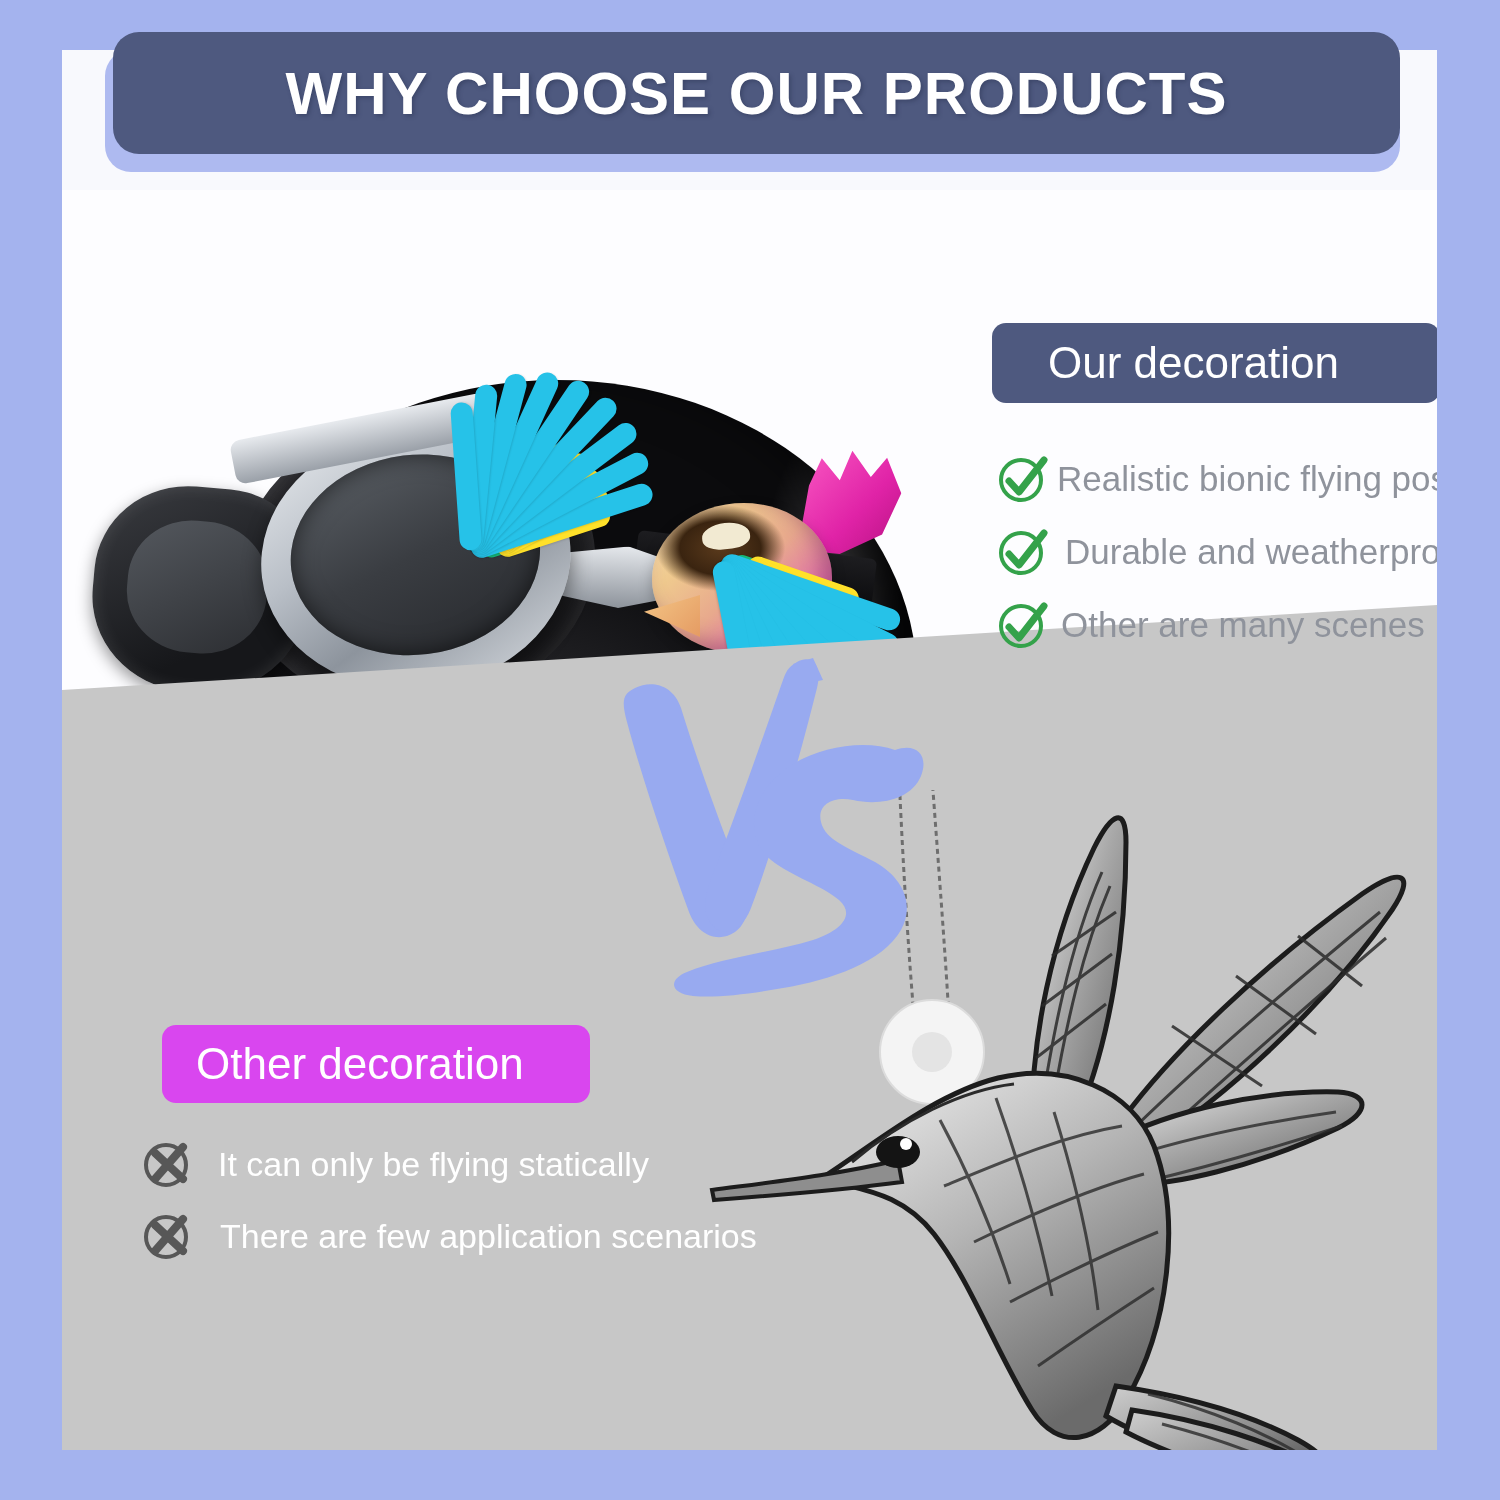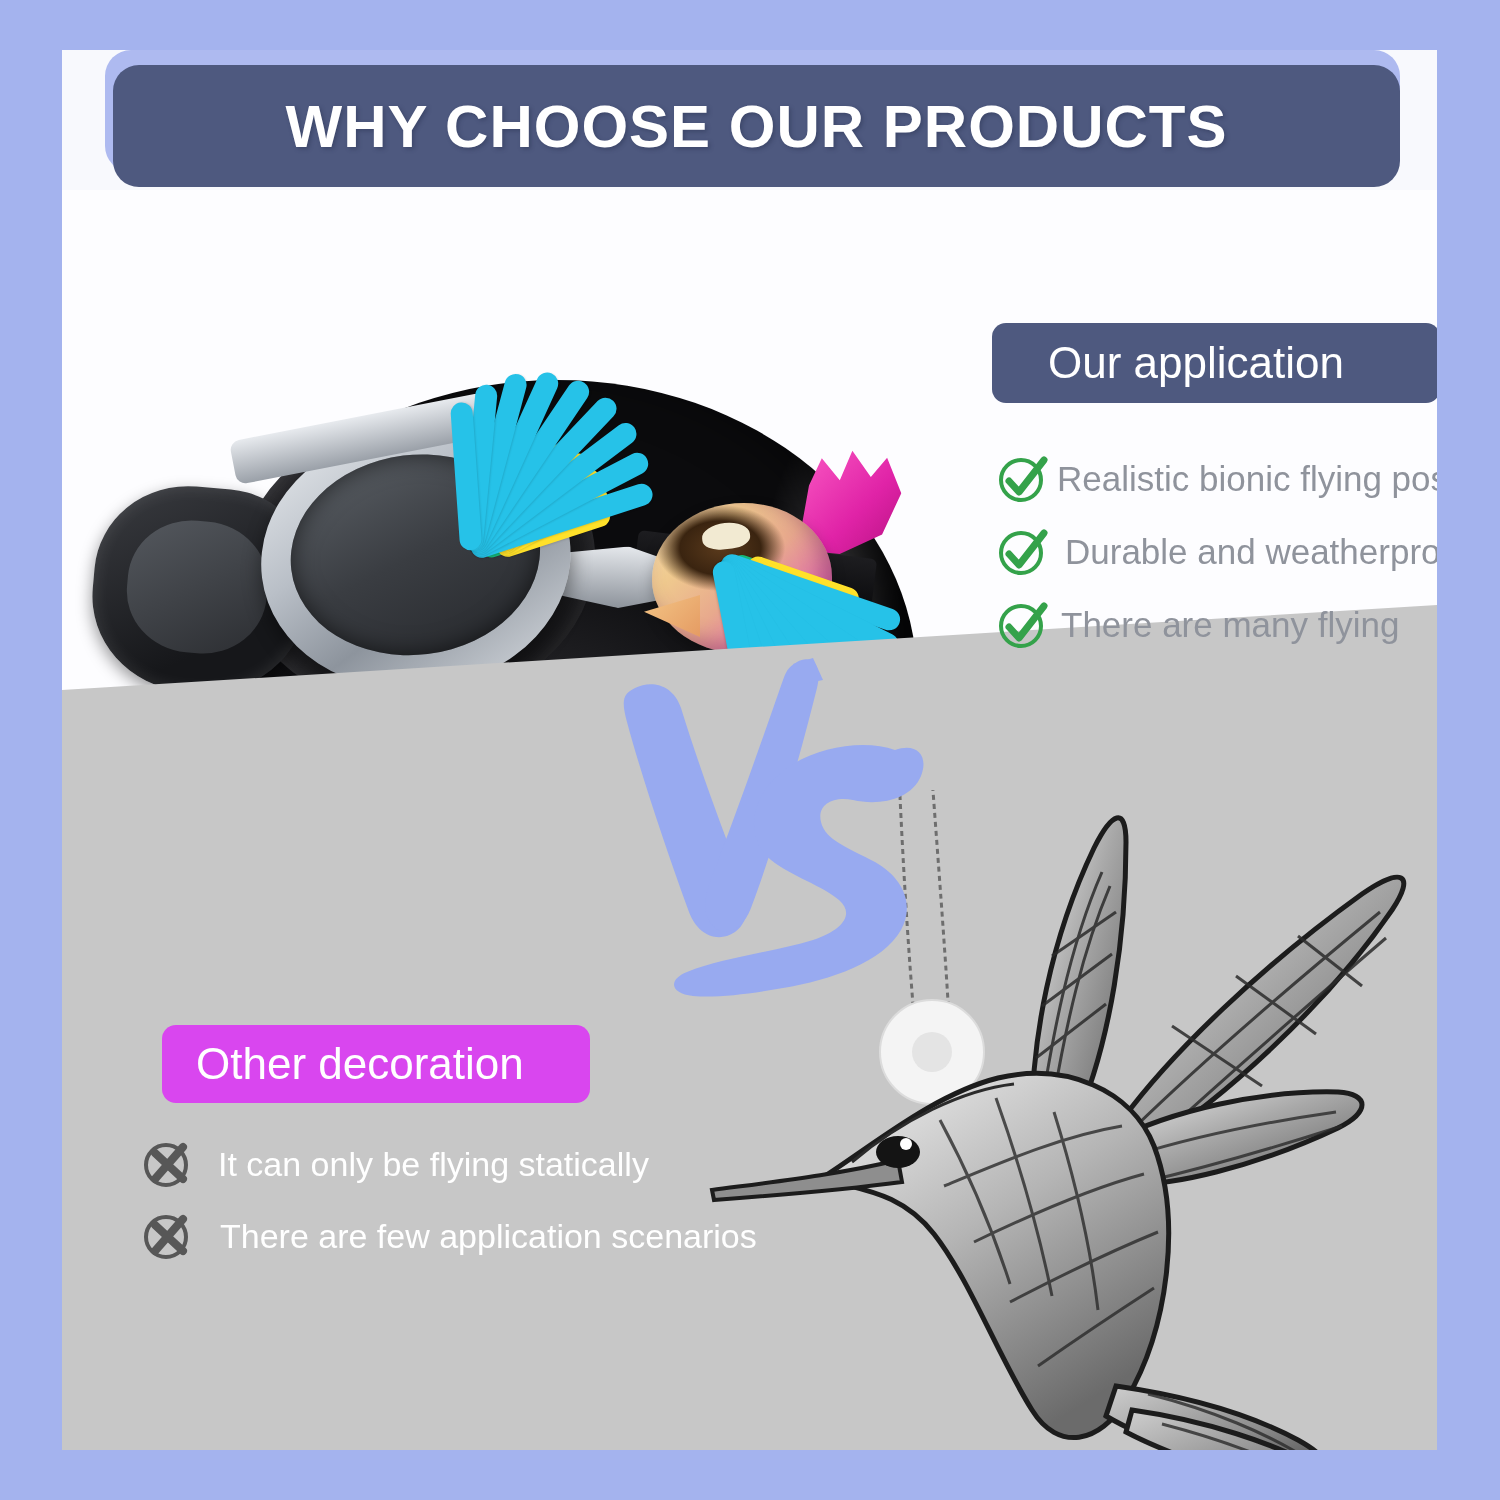--- a/index.html
+++ b/index.html
@@ -18,21 +18,21 @@
 
   
   .header-wrap{position:absolute;left:105px;top:32px;width:1295px;height:140px;}
   .header-shadow{
     position:absolute;left:0;top:18px;width:1295px;height:122px;
     background:#aebaf0;border-radius:26px;
   }
   .header-bar{
     position:absolute;left:8px;top:0;width:1287px;height:122px;
     background:#4e597f;border-radius:26px;
-    display:flex;align-items:center;justify-content:center;margin-top:33px;
+    display:flex;align-items:center;justify-content:center;
   }
   .header-title{
     color:#ffffff;font-size:60px;font-weight:bold;letter-spacing:1px;
     text-shadow:2px 2px 4px rgba(40,48,80,.45);
     white-space:nowrap;
   }
 
   
   .photo-panel{
     position:absolute;left:0;top:140px;width:1375px;height:820px;
@@ -396,21 +396,21 @@
           <path d="M18,38 C34,30 56,34 64,58 C82,116 106,182 126,232 C134,252 132,272 118,282 C100,294 80,284 72,262 C48,196 24,124 10,72 C4,50 6,44 18,38 Z"></path>
           <path d="M180,12 C194,4 206,14 200,38 C182,110 158,194 134,258 C126,280 108,288 96,276 C84,264 88,244 96,224 C122,156 150,76 166,30 C170,18 174,16 180,12 Z"></path>
           <path d="M176,14 L196,8 L206,30 L186,34 Z"></path>
 
           <path d="M278,100 C300,92 312,106 304,126 C294,150 262,156 236,150 C214,146 200,156 204,172 C208,190 232,198 258,212 C286,228 298,254 284,280 C266,312 214,330 166,338 C132,344 100,348 76,346 C54,344 50,330 70,322 C104,308 156,302 196,290 C226,280 238,264 222,250 C206,236 174,226 154,210 C130,190 132,156 156,130 C186,98 244,88 278,100 Z"></path>
         </g>
       </svg>
     </div>
 
     <div class="badge badge-our">
-      <span class="badge-text">Our  application</span>
+      <span class="badge-text">Our  decoration</span>
     </div>
 
     <div class="badge badge-other">
       <span class="badge-text">Other decoration</span>
     </div>
 
     <div class="list list-our">
       <div class="feat">
         <span class="ficon">
           <svg viewBox="0 0 54 50" width="54" height="50" aria-hidden="true">
@@ -429,21 +429,21 @@
         </span>
         <span class="ftext">Durable and weatherproof</span>
       </div>
       <div class="feat">
         <span class="ficon">
           <svg viewBox="0 0 54 50" width="54" height="50" aria-hidden="true">
             <circle cx="24" cy="26" r="20" fill="none" stroke="#34a24a" stroke-width="4"></circle>
             <path d="M12,27 L22,38 L47,6" fill="none" stroke="#34a24a" stroke-width="7" stroke-linecap="round" stroke-linejoin="round"></path>
           </svg>
         </span>
-        <span class="ftext">There are many flying</span>
+        <span class="ftext">Other are many scenes</span>
       </div>
     </div>
 
     <div class="list list-other">
       <div class="feat">
         <span class="ficon">
           <svg viewBox="0 0 54 50" width="54" height="50" aria-hidden="true">
             <circle cx="24" cy="26" r="20" fill="none" stroke="#575757" stroke-width="4"></circle>
             <path d="M13,14 L41,40" fill="none" stroke="#575757" stroke-width="8" stroke-linecap="round"></path>
             <path d="M41,8 L13,40" fill="none" stroke="#575757" stroke-width="8" stroke-linecap="round"></path>

